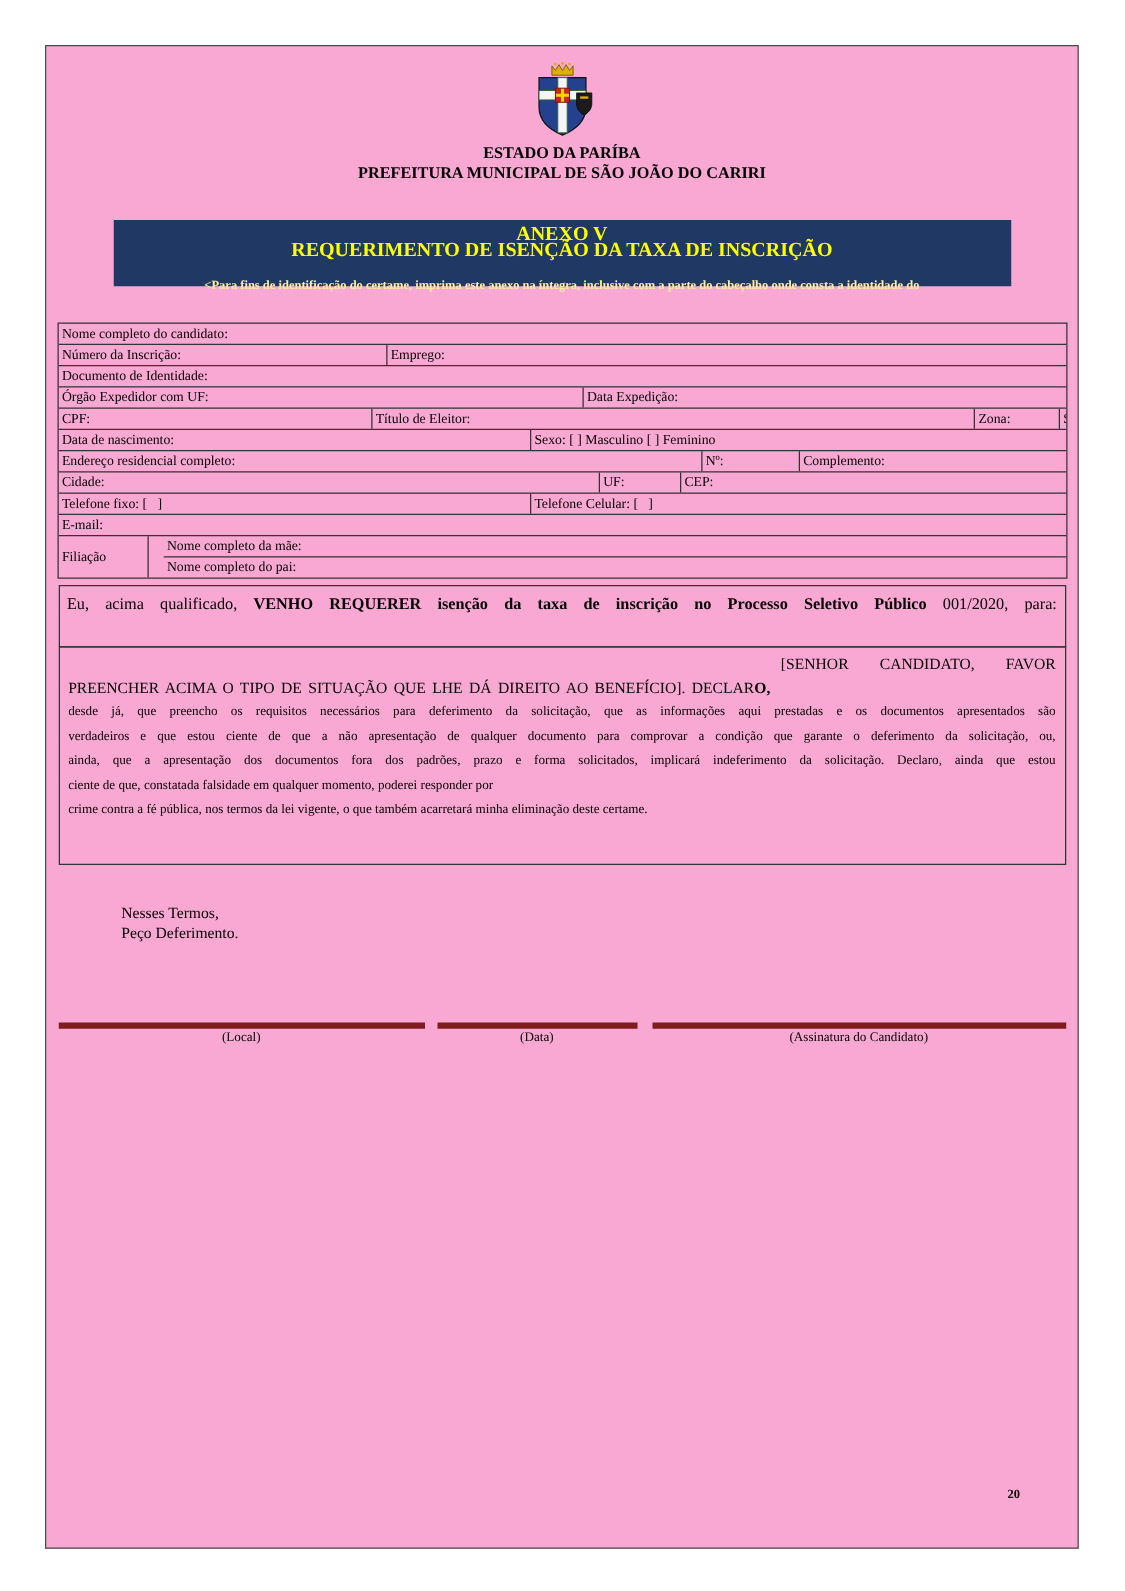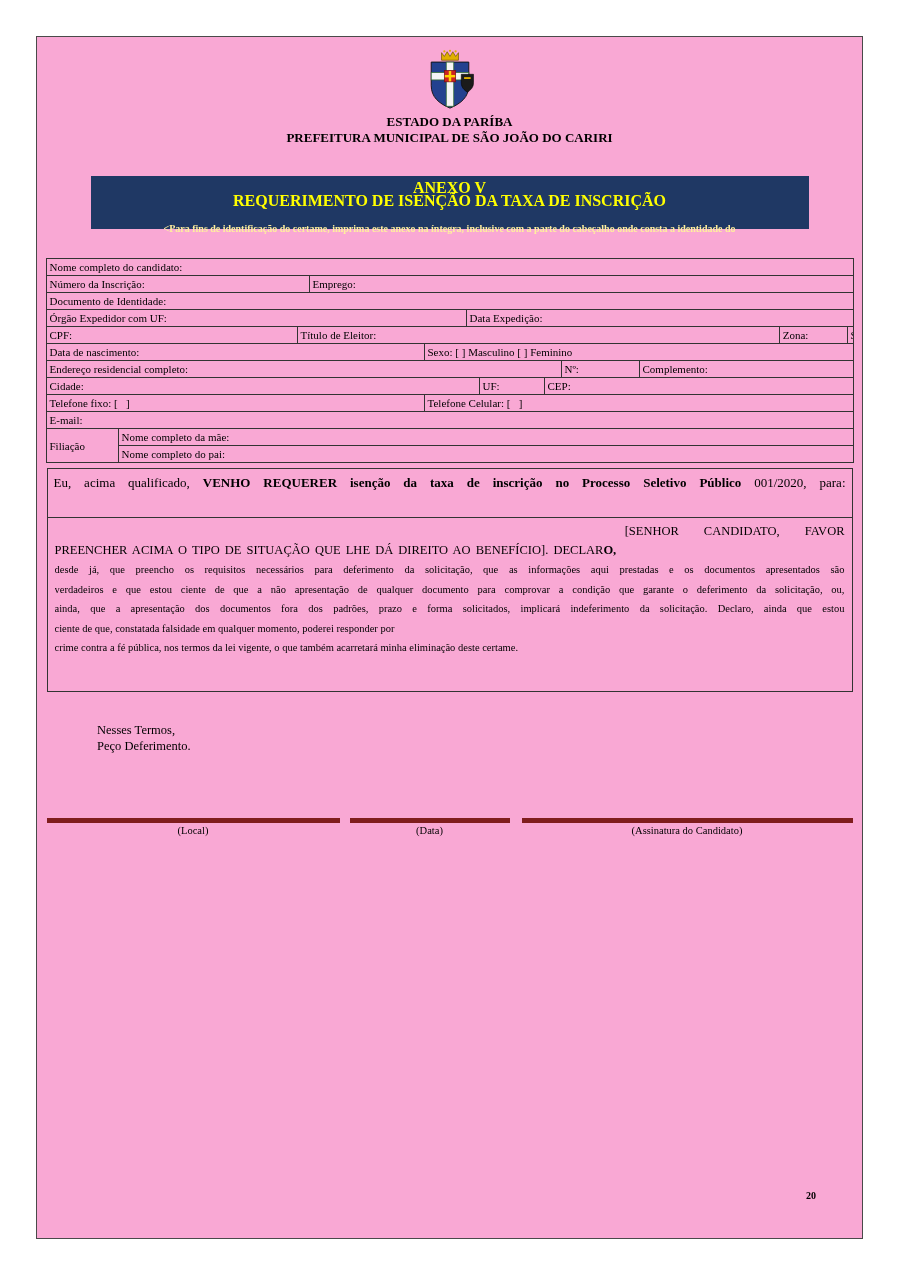--- a/index.html
+++ b/index.html
@@ -40,21 +40,21 @@
   }
 
   
   .ftable{
     width:806px;margin:29px auto 0;
     border:1px solid #333;
     box-sizing:content-box;
     font-size:11px;
   }
   .frow{display:flex;height:16px;line-height:15px;border-bottom:1px solid #333;}
-  .frow:last-child{border-bottom:none;}
+  .frow:last-child{border-bottom:none;gap:12px;}
   .fcell{
     box-sizing:border-box;
     padding:1px 2px 0 3px;
     border-right:1px solid #333;
     overflow:hidden;
     white-space:pre;
   }
   .fcell:last-child{border-right:none;}
   .grow{flex:1;}
   .w263{width:263px}.w420{width:420px}.w256{width:256px}.w415{width:492px}

